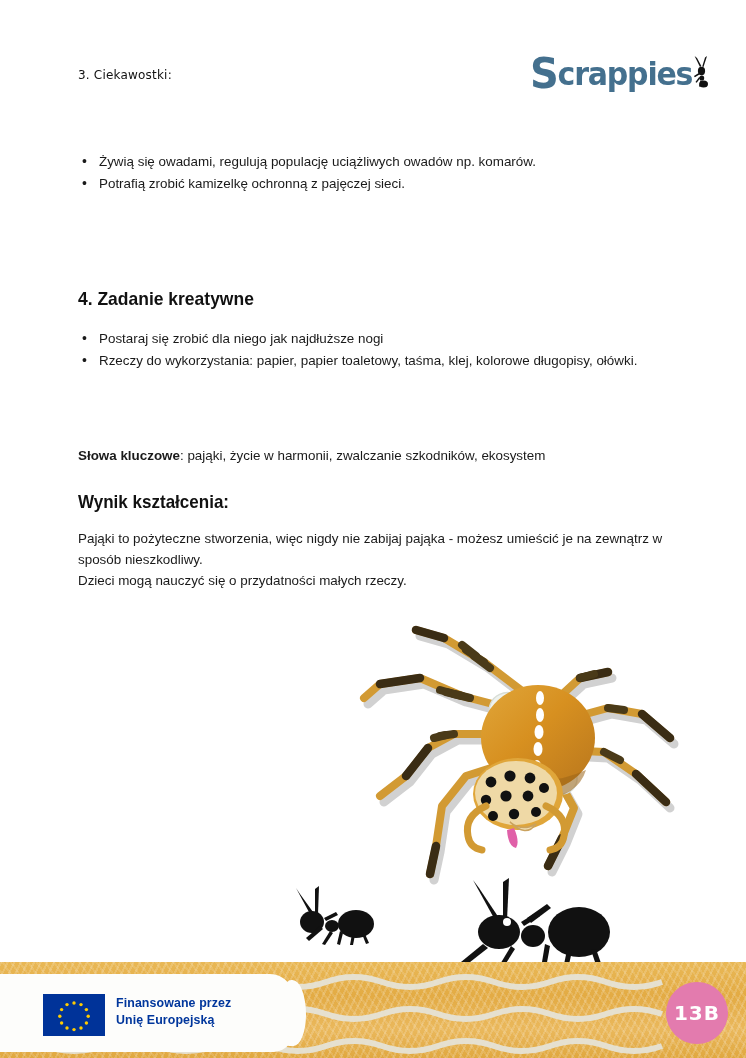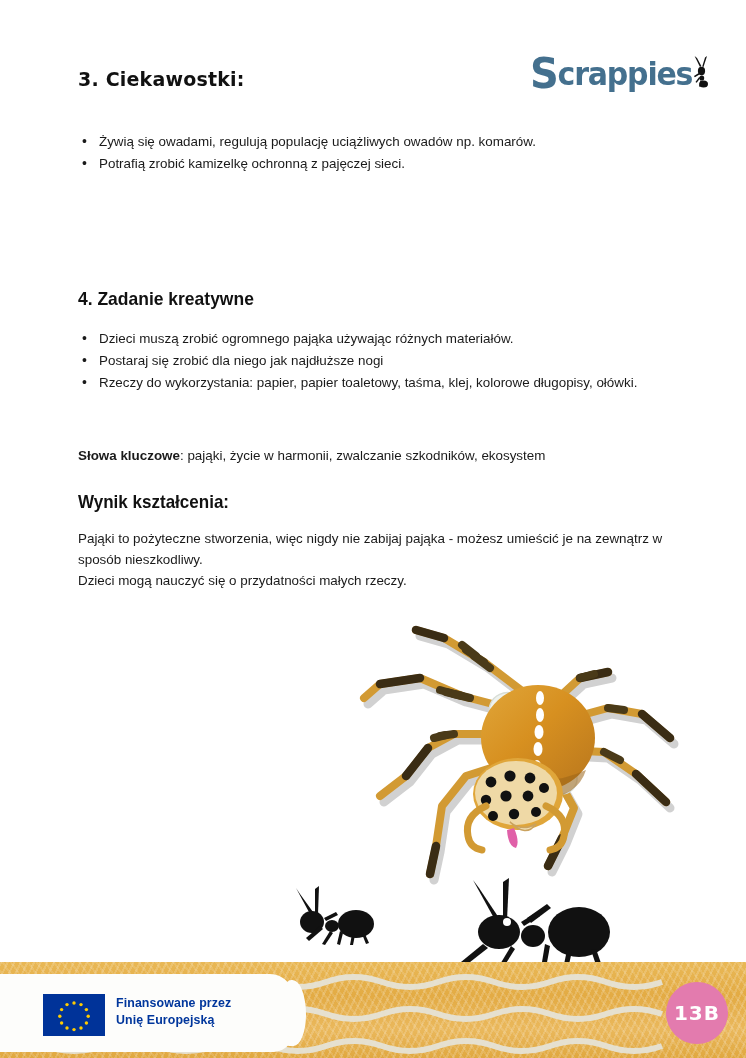--- a/index.html
+++ b/index.html
@@ -26,22 +26,22 @@
     font-style:normal;
     transform:scaleY(1.05);
   }
   .logo-text .cap { font-size:40px; line-height:0.8; vertical-align:-3px; }
   .logo-ant { position:absolute; left:150px; top:2px; width:32px; height:34px; }
 
   
   .h-round {
     position:absolute;
     font-family:"DejaVu Sans", sans-serif;
-    font-weight:bold;
-    font-size:19px;
+    font-weight:normal;
+    font-size:12px;
     letter-spacing:0.2px;
     color:#111;
   }
   .h-cond {
     position:absolute;
     font-family:"Liberation Sans Narrow","Liberation Sans", sans-serif;
     font-weight:bold;
     font-size:19px;
     letter-spacing:0px;
     color:#111;
@@ -150,29 +150,28 @@
         <ellipse cx="23.6" cy="30" rx="4.4" ry="3.6"></ellipse>
         <path d="M18.8 19 L14 22 L14.8 23.2 L19.5 20.4 Z"></path>
         <path d="M19.2 23 L15.5 28 L16.7 28.8 L20.2 24.1 Z"></path>
         <path d="M20.4 26.5 L19 32.5 L20.4 32.8 L21.6 27 Z"></path>
       </g>
     </svg>
   </div>
 
   <div class="h-round" style="left:78px; top:68px;">3. Ciekawostki:</div>
 
-  <ul class="ul" style="left:72px; top:132px; width:600px;">
+  <ul class="ul" style="left:72px; top:152px; width:600px;">
     <li>Żywią się owadami, regulują populację uciążliwych owadów np. komarów.</li>
     <li>Potrafią zrobić kamizelkę ochronną z pajęczej sieci.</li>
   </ul>
 
   <div class="h-cond" style="left:78px; top:288px;">4. Zadanie kreatywne</div>
 
   <ul class="ul" style="left:72px; top:329px; width:600px;">
-    <li>Dzieci muszą zrobić ogromnego pająka używając różnych materiałów.</li>
     <li>Postaraj się zrobić dla niego jak najdłuższe nogi</li>
     <li class="justify">Rzeczy do wykorzystania: papier, papier toaletowy, taśma, klej, kolorowe długopisy, ołówki.</li>
   </ul>
 
   <div class="para" style="left:78px; top:445px; width:600px;">
     <b>Słowa kluczowe</b><span>: </span><span>pająki, życie w harmonii, zwalczanie szkodników, ekosystem</span>
   </div>
 
   <div class="h-cond" style="left:78px; top:491px; font-size:18.5px;">Wynik kształcenia:</div>
 

